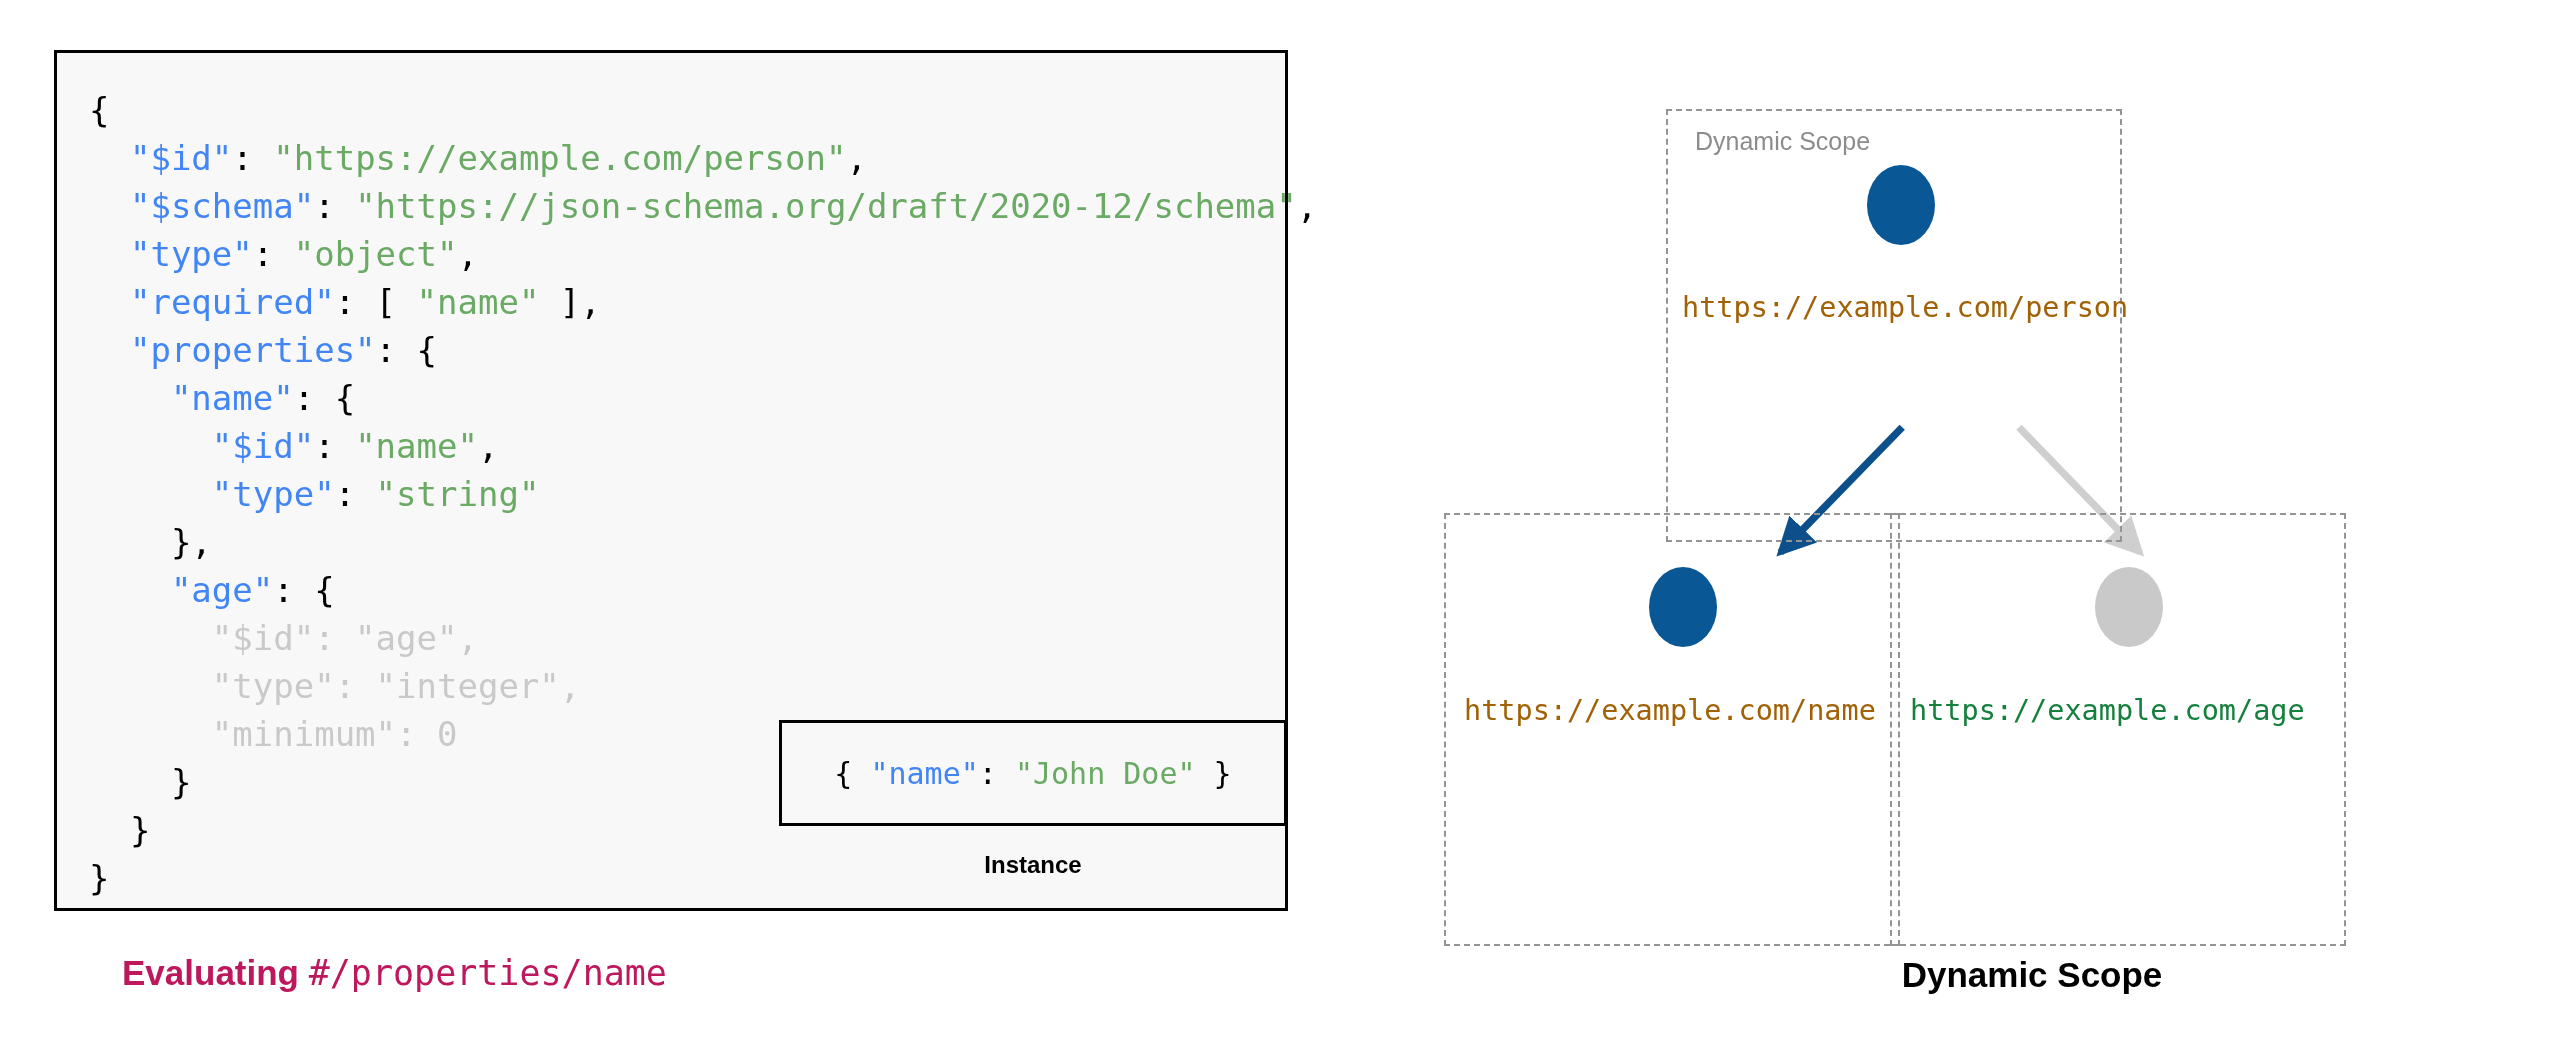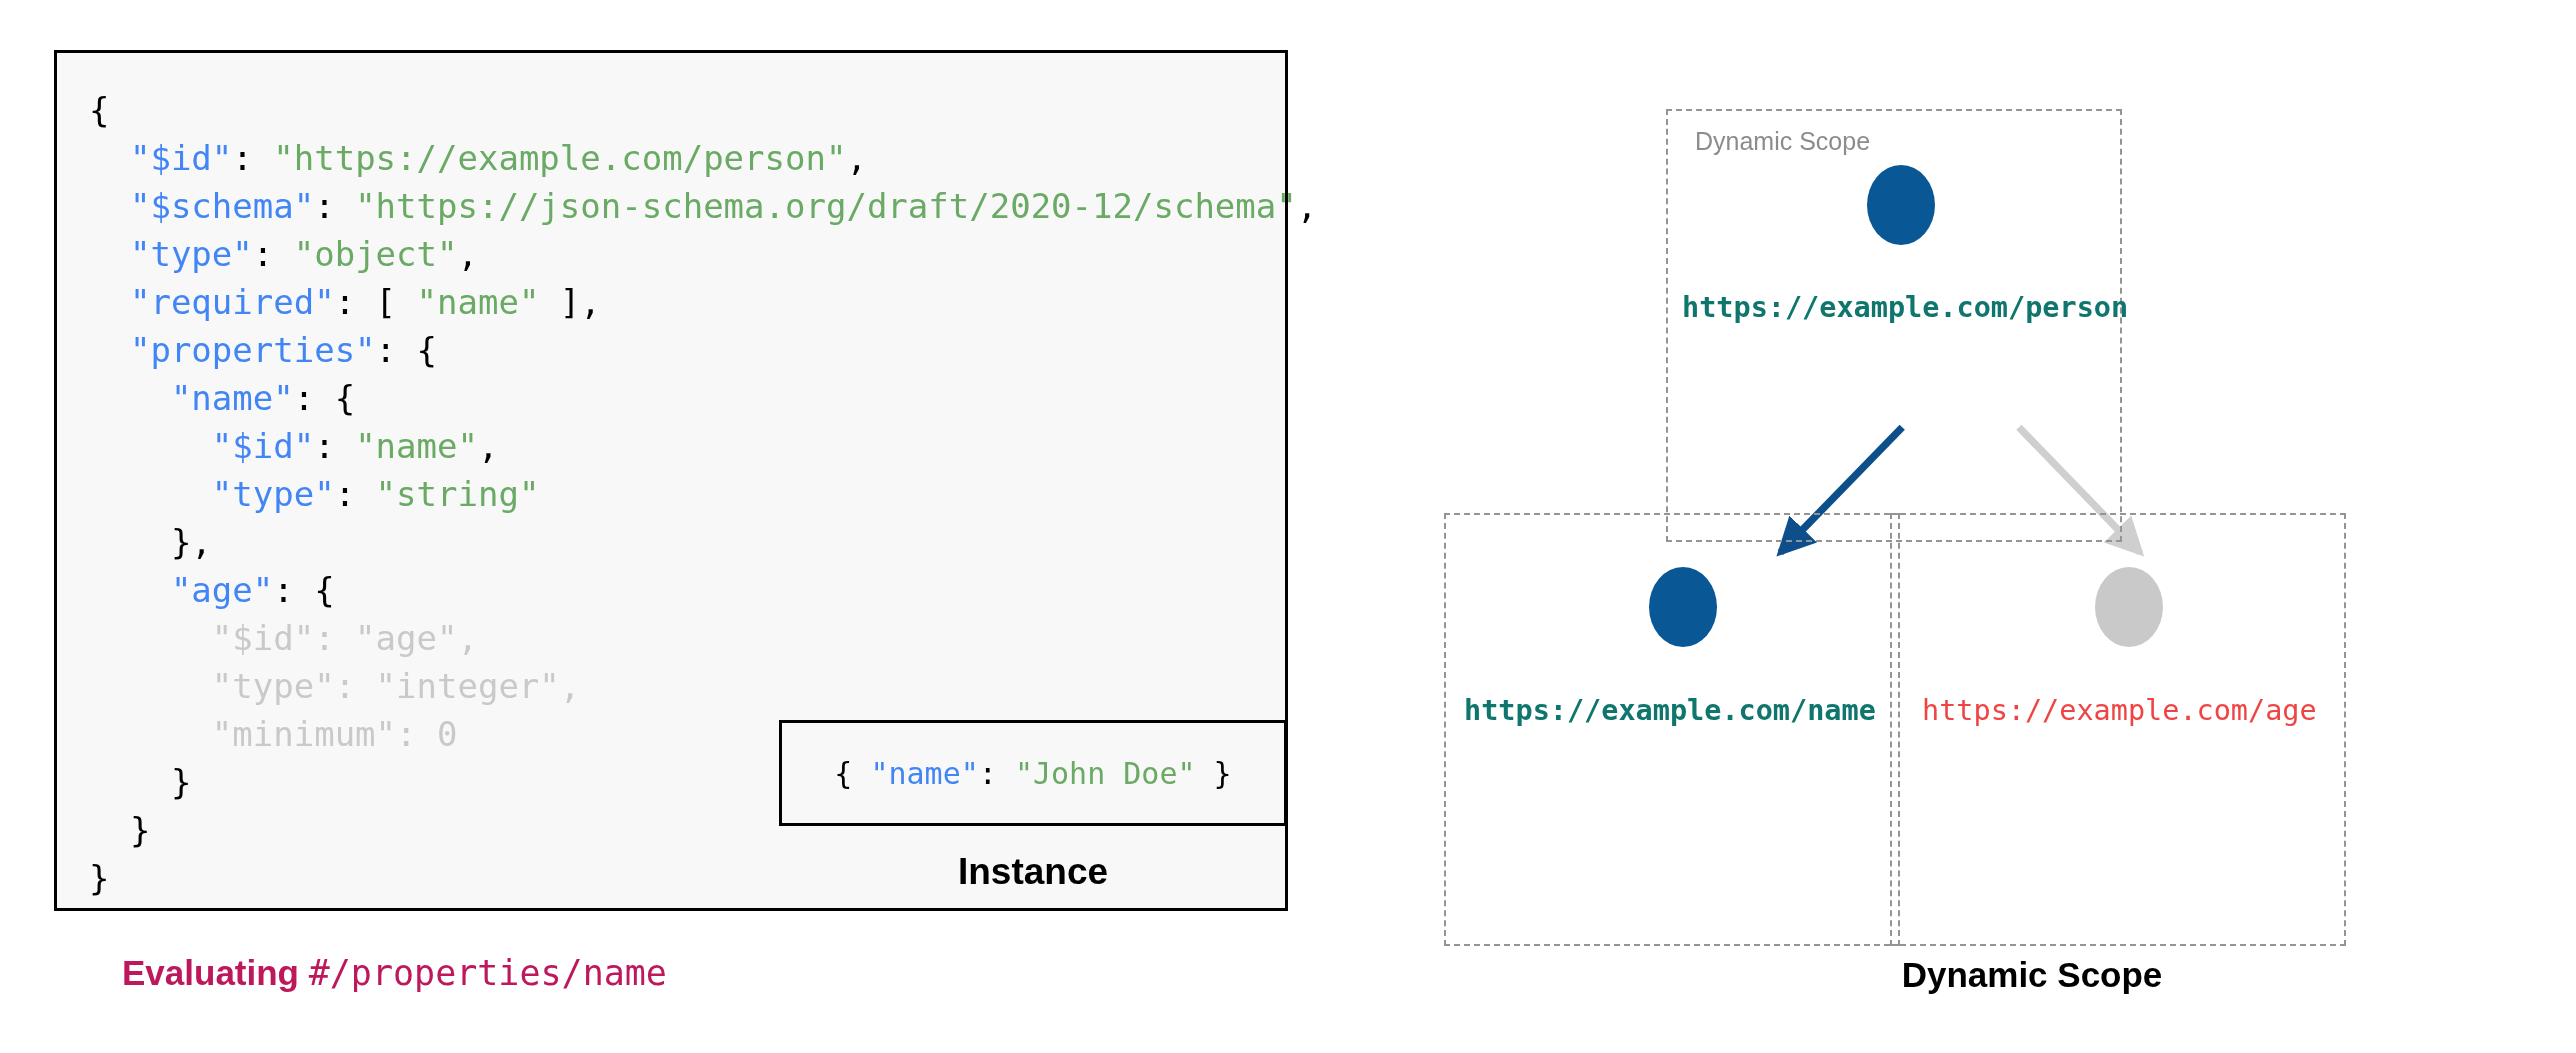--- a/index.html
+++ b/index.html
@@ -60,21 +60,21 @@
     display: flex;
     align-items: center;
     justify-content: center;
     font-family: "DejaVu Sans Mono", "Liberation Mono", monospace;
     font-size: 30px;
     white-space: pre;
   }
   #instance-caption {
     margin-top: 25px;
     text-align: center;
-    font-size: 37px;
+    font-size: 24px;
     font-weight: bold;
     color: #000000;
     font-family: "Liberation Sans", sans-serif;
   }
 
   
   #left-caption {
     position: absolute;
     left: 122px;
     top: 953px;
@@ -129,22 +129,22 @@
   #circle-person { left: 433px; top: 85px; width: 68px; height: 80px; }
   #circle-name   { left: 215px; top: 487px; width: 68px; height: 80px; }
   #circle-age    { left: 661px; top: 487px; width: 68px; height: 80px; }
 
   .node-label {
     position: absolute;
     font-family: "DejaVu Sans Mono", "Liberation Mono", monospace;
     font-size: 28.5px;
     white-space: nowrap;
   }
-  .label-blue { color: #0f766e; font-weight: bold; }
-  .label-grey { color: #ef4444; margin-left: 12px; }
+  .label-blue { color: #a16207; }
+  .label-grey { color: #15803d; }
 
   #label-person { left: 248px; top: 211px; }
   #label-name   { left:  30px; top: 614px; }
   #label-age    { left: 476px; top: 614px; }
 
   #arrows {
     position: absolute;
     left: 0; top: 0;
     width: 1196px;
     height: 888px;

